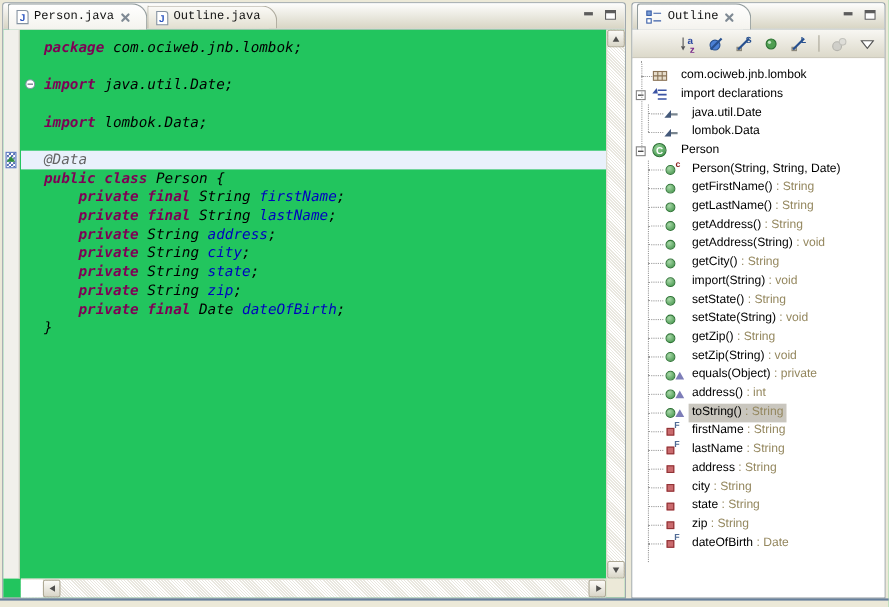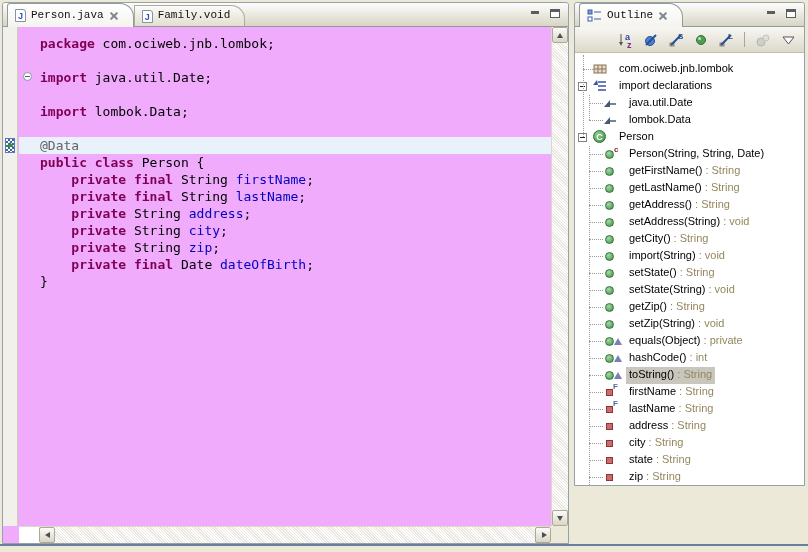--- a/index.html
+++ b/index.html
@@ -1,21 +1,21 @@
 <!DOCTYPE html>
 <html><head>
 <meta charset="utf-8">
 <style>
   * { margin:0; padding:0; box-sizing:border-box; }
   html,body { width:808px; height:552px; }
   body { background:#ece9d8; font-family:"Liberation Sans",sans-serif; position:relative; overflow:hidden; }
 
   .pane { position:absolute; background:#fff; border:1px solid #97a1a8; border-radius:3px 3px 0 0; }
   #editor-pane { left:2px; top:2px; width:567px; height:542px; }
-  #outline-pane { left:574px; top:2px; width:231px; height:484px; }
+  #outline-pane { left:574px; top:2px; width:231px; height:542px; }
   .shell-bottom { position:absolute; left:0; top:544px; width:808px; height:2px; background:#67809c; }
 
   
   .tabbar { position:relative; height:24px; background:linear-gradient(#fdfdfc,#d8d5c4); border-bottom:1px solid #919b9c; border-radius:3px 3px 0 0; display:flex; align-items:flex-end; padding-left:4px; }
   .tab { display:flex; align-items:center; gap:5px; height:22px; padding:0 14px 0 7px; font-size:11px; color:#111; border-top-right-radius:14px; position:relative; white-space:nowrap; }
   .tab.active { background:linear-gradient(#ffffff,#f4f3ee); border:1px solid #919b9c; border-bottom:none; height:24px; margin-bottom:-1px; border-top-left-radius:3px; z-index:2; }
   .tab.inactive { background:linear-gradient(#fbfaf7,#e2dfd0); border:1px solid #aeab9e; border-bottom:none; height:21px; }
   .tlbl { position:relative; top:-1px;font-family:Liberation Mono, monospace; }
 
   .jfile { width:11px; height:13px; background:#fff; border:1px solid #8593a2; border-top-right-radius:3px; position:relative; display:inline-block; }
@@ -24,21 +24,21 @@
   .xicon { position:relative; width:10px; height:10px; display:inline-block; }
   .xicon::before,.xicon::after { content:""; position:absolute; left:0px; top:4px; width:10px; height:2px; background:#7f8a94; border-radius:1px; }
   .xicon::before { transform:rotate(45deg); } .xicon::after { transform:rotate(-45deg); }
 
   .pane-ctrls { position:absolute; right:7px; top:6px; display:flex; gap:9px; align-items:center; z-index:3; }
   .minbtn,.maxbtn { width:11px; height:10px; position:relative; display:inline-block; }
   .min-glyph { position:absolute; left:1px; top:2px; width:8px; height:3px; background:#5c5c5c; }
   .max-glyph { position:absolute; left:0px; top:0px; width:10px; height:9px; border:1px solid #5c5c5c; border-top-width:3px; background:#fdfdfd; }
 
   
-  .editor-body { position:absolute; top:24px; left:0; right:0; bottom:0; background:#f0abfc; }
+  .editor-body { position:absolute; top:24px; left:0; right:0; bottom:0; background:#22c55e;font-style:italic; }
   .gutter { position:absolute; left:0; top:0; bottom:17px; width:15px; background:#f1f0eb; border-right:1px solid #cdcabe; }
   #gutter-marker { position:absolute; left:2px; top:110px; width:10px; height:15px; background-color:#fff;
     background-image:linear-gradient(45deg,#4562ae 25%,transparent 25%,transparent 75%,#4562ae 75%),
                      linear-gradient(45deg,#4562ae 25%,transparent 25%,transparent 75%,#4562ae 75%);
     background-size:4px 4px; background-position:0 0,2px 2px; border:1px solid #5a77c0; }
   #gutter-marker::after { content:""; position:absolute; left:0px; top:3px; border-left:4px solid transparent; border-right:4px solid transparent; border-bottom:5px solid #2f8f3f; }
 
   .code { position:absolute; left:16px; top:0; right:17px; bottom:17px; overflow:hidden; padding-top:8px;
           font-family:"DejaVu Sans Mono","Liberation Mono",monospace; font-size:13px; }
   .cline { position:relative; height:17px; line-height:17px; white-space:pre; padding-left:21px; }
@@ -107,21 +107,21 @@
         <span class="jfile">
             <span class="jletter">J</span>
           </span>
         <span class="tlbl">Person.java</span>
         <span class="xicon"></span>
       </div>
       <div class="tab inactive">
         <span class="jfile">
             <span class="jletter">J</span>
           </span>
-        <span class="tlbl">Family.void</span>
+        <span class="tlbl">Outline.java</span>
       </div>
       <div class="pane-ctrls">
         <span class="minbtn">
             <span class="min-glyph"></span>
           </span>
         <span class="maxbtn">
             <span class="max-glyph"></span>
           </span>
       </div>
     </div>
@@ -135,20 +135,21 @@
           <div class="cline"><span class="fold"></span><span class="t-kw">import</span><span class="t-pl"> java.util.Date;</span></div>
           <div class="cline"></div>
           <div class="cline"><span class="t-kw">import</span><span class="t-pl"> lombok.Data;</span></div>
           <div class="cline"></div>
           <div class="cline hl"><span class="t-ann">@Data</span></div>
           <div class="cline"><span class="t-kw">public</span><span class="t-pl"> </span><span class="t-kw">class</span><span class="t-pl"> Person {</span></div>
           <div class="cline"><span class="t-pl">    </span><span class="t-kw">private</span><span class="t-pl"> </span><span class="t-kw">final</span><span class="t-pl"> String </span><span class="t-fld">firstName</span><span class="t-pl">;</span></div>
           <div class="cline"><span class="t-pl">    </span><span class="t-kw">private</span><span class="t-pl"> </span><span class="t-kw">final</span><span class="t-pl"> String </span><span class="t-fld">lastName</span><span class="t-pl">;</span></div>
           <div class="cline"><span class="t-pl">    </span><span class="t-kw">private</span><span class="t-pl"> String </span><span class="t-fld">address</span><span class="t-pl">;</span></div>
           <div class="cline"><span class="t-pl">    </span><span class="t-kw">private</span><span class="t-pl"> String </span><span class="t-fld">city</span><span class="t-pl">;</span></div>
+          <div class="cline"><span class="t-pl">    </span><span class="t-kw">private</span><span class="t-pl"> String </span><span class="t-fld">state</span><span class="t-pl">;</span></div>
           <div class="cline"><span class="t-pl">    </span><span class="t-kw">private</span><span class="t-pl"> String </span><span class="t-fld">zip</span><span class="t-pl">;</span></div>
           <div class="cline"><span class="t-pl">    </span><span class="t-kw">private</span><span class="t-pl"> </span><span class="t-kw">final</span><span class="t-pl"> Date </span><span class="t-fld">dateOfBirth</span><span class="t-pl">;</span></div>
           <div class="cline"><span class="t-pl">}</span></div>
         </div>
       <div class="vscroll">
         <span class="sbtn up"></span>
         <span class="sbtn down"></span>
       </div>
       <div class="hscroll">
         <span class="hpad"></span>
@@ -288,21 +289,21 @@
         <div class="trow l1">
           <span class="icon16">
             <span class="ball m"></span>
           </span>
           <span class="labelwrap"><span class="tlabel">getAddress()</span><span class="suffix"> : String</span></span>
         </div>
         <div class="trow l1">
           <span class="icon16">
             <span class="ball m"></span>
           </span>
-          <span class="labelwrap"><span class="tlabel">setAddress(String)</span><span class="suffix"> : void</span></span>
+          <span class="labelwrap"><span class="tlabel">getAddress(String)</span><span class="suffix"> : void</span></span>
         </div>
         <div class="trow l1">
           <span class="icon16">
             <span class="ball m"></span>
           </span>
           <span class="labelwrap"><span class="tlabel">getCity()</span><span class="suffix"> : String</span></span>
         </div>
         <div class="trow l1">
           <span class="icon16">
             <span class="ball m"></span>
@@ -338,21 +339,21 @@
             <span class="ball m"></span>
             <span class="ovr"></span>
           </span>
           <span class="labelwrap"><span class="tlabel">equals(Object)</span><span class="suffix"> : private</span></span>
         </div>
         <div class="trow l1">
           <span class="icon16">
             <span class="ball m"></span>
             <span class="ovr"></span>
           </span>
-          <span class="labelwrap"><span class="tlabel">hashCode()</span><span class="suffix"> : int</span></span>
+          <span class="labelwrap"><span class="tlabel">address()</span><span class="suffix"> : int</span></span>
         </div>
         <div class="trow l1">
           <span class="icon16">
             <span class="ball m"></span>
             <span class="ovr"></span>
           </span>
           <span class="labelwrap sel"><span class="tlabel">toString()</span><span class="suffix"> : String</span></span>
         </div>
         <div class="trow l1">
           <span class="icon16">

